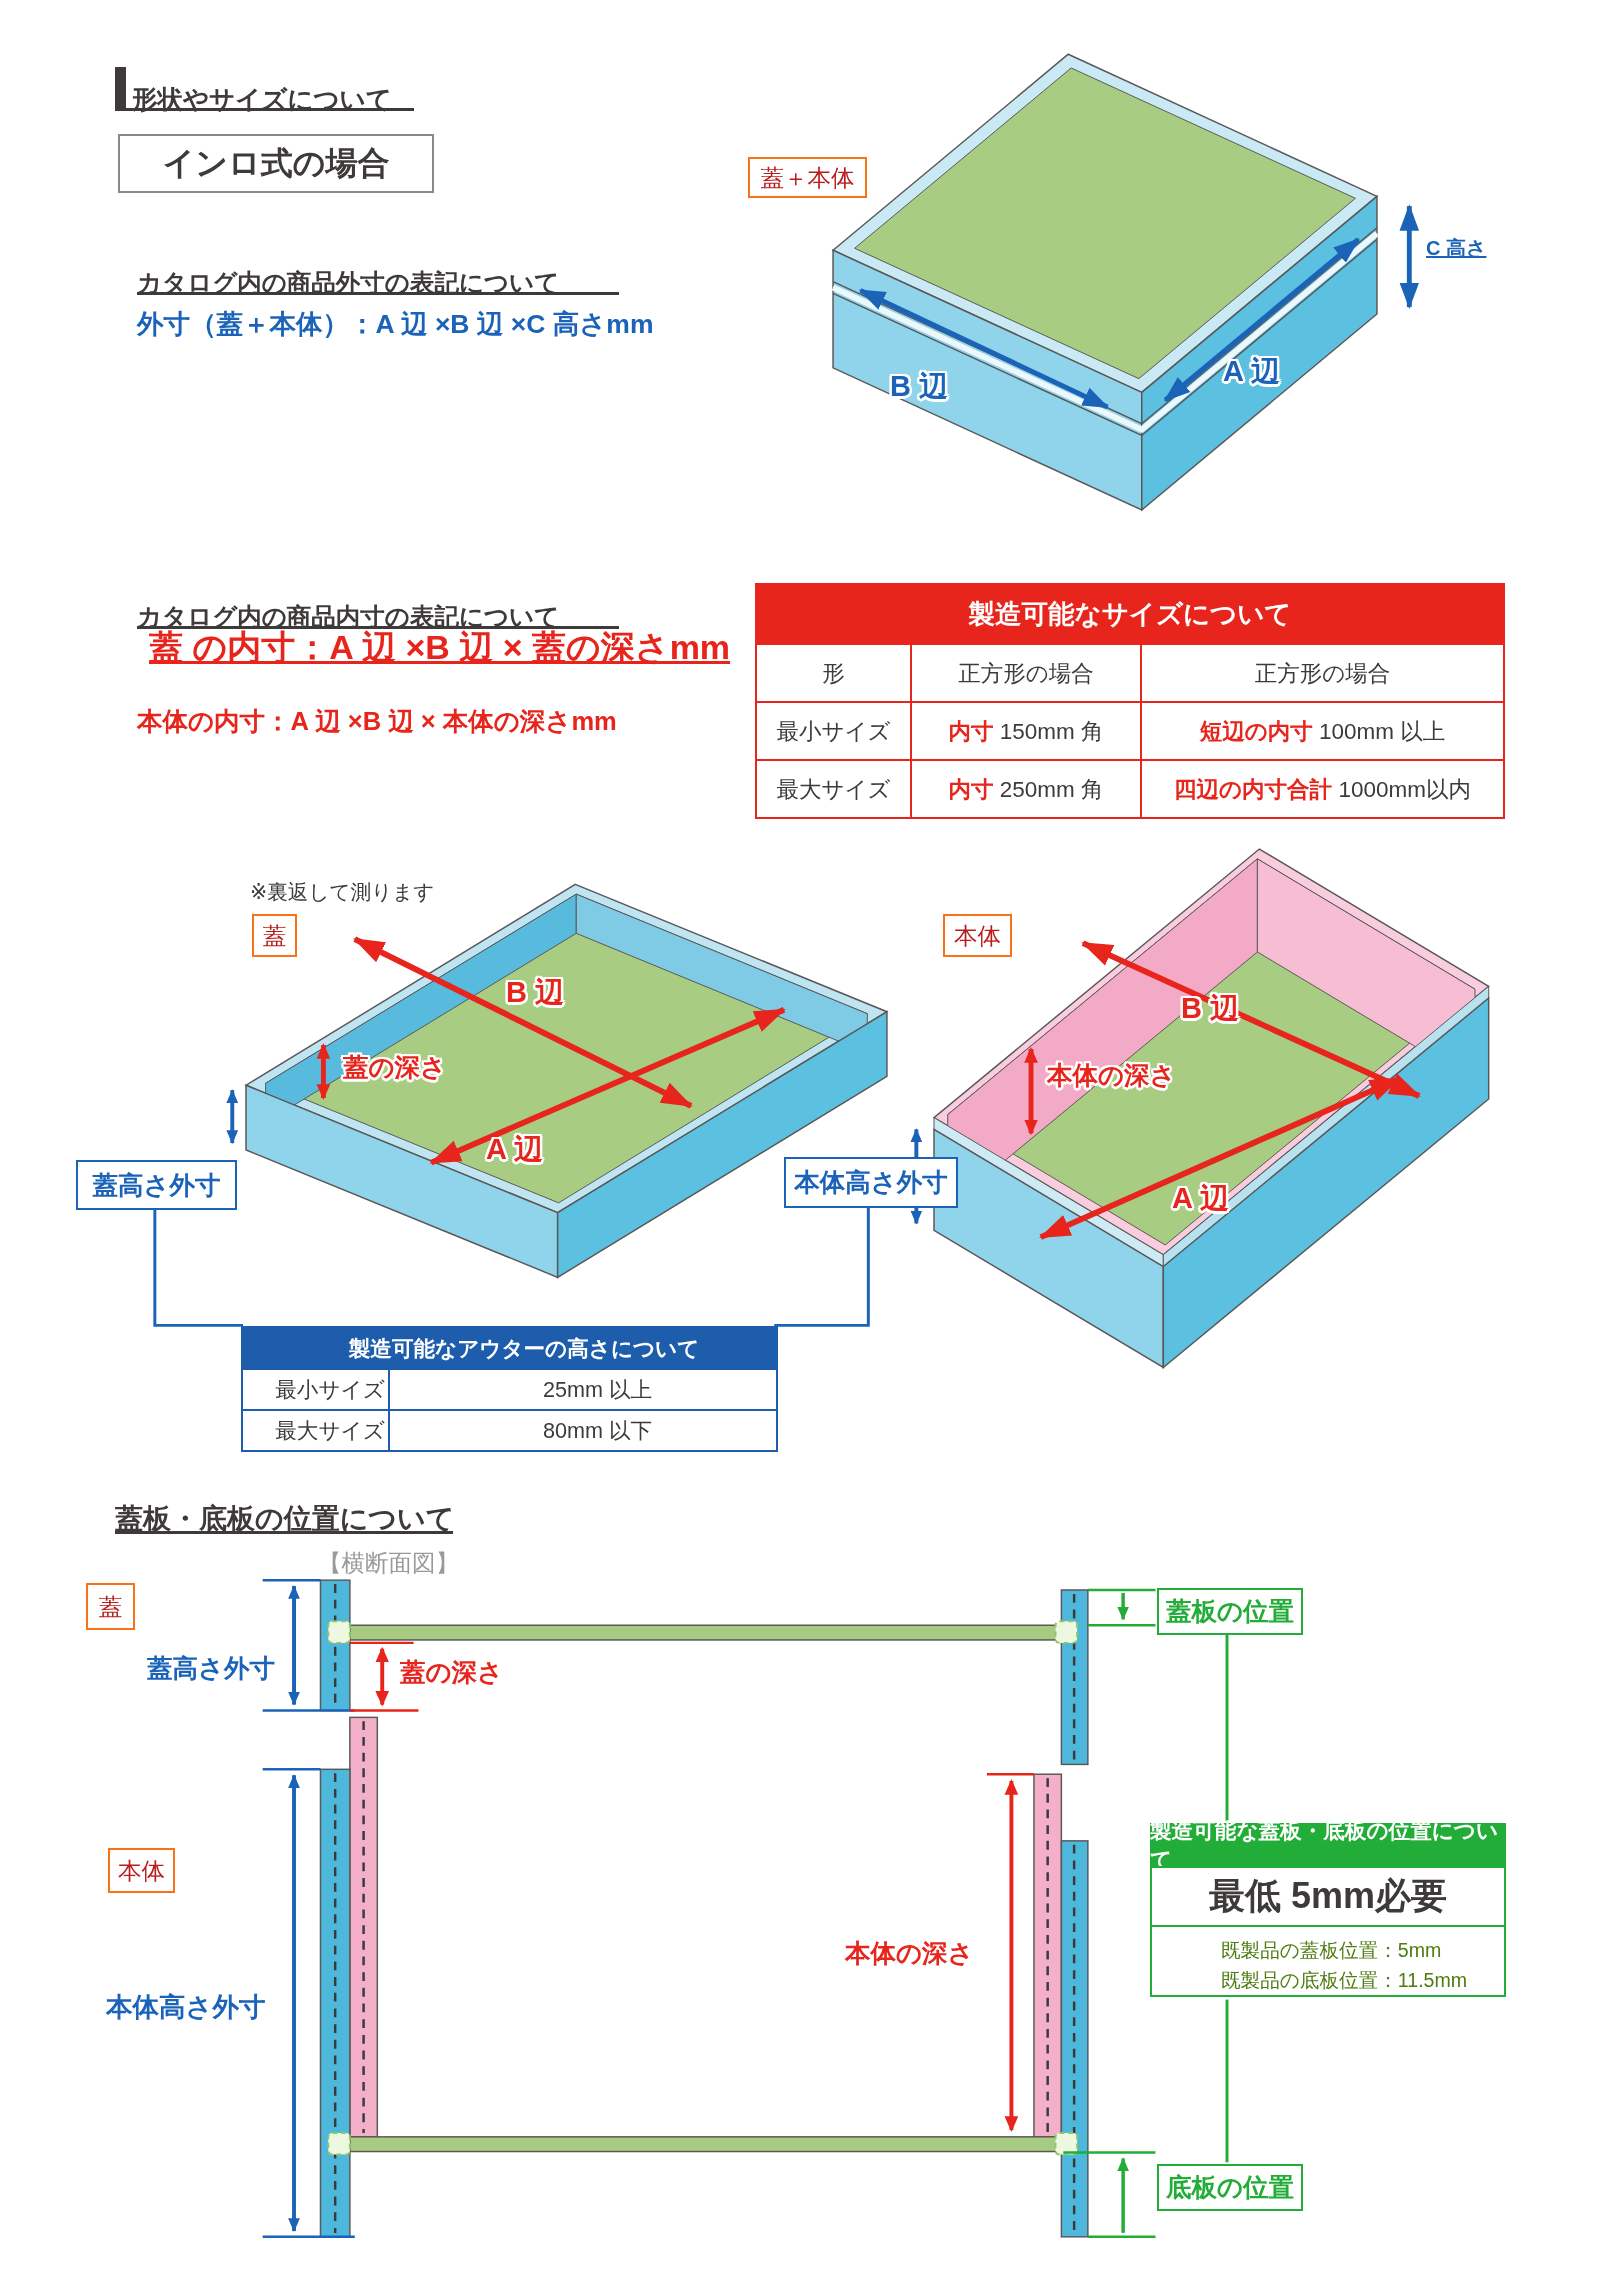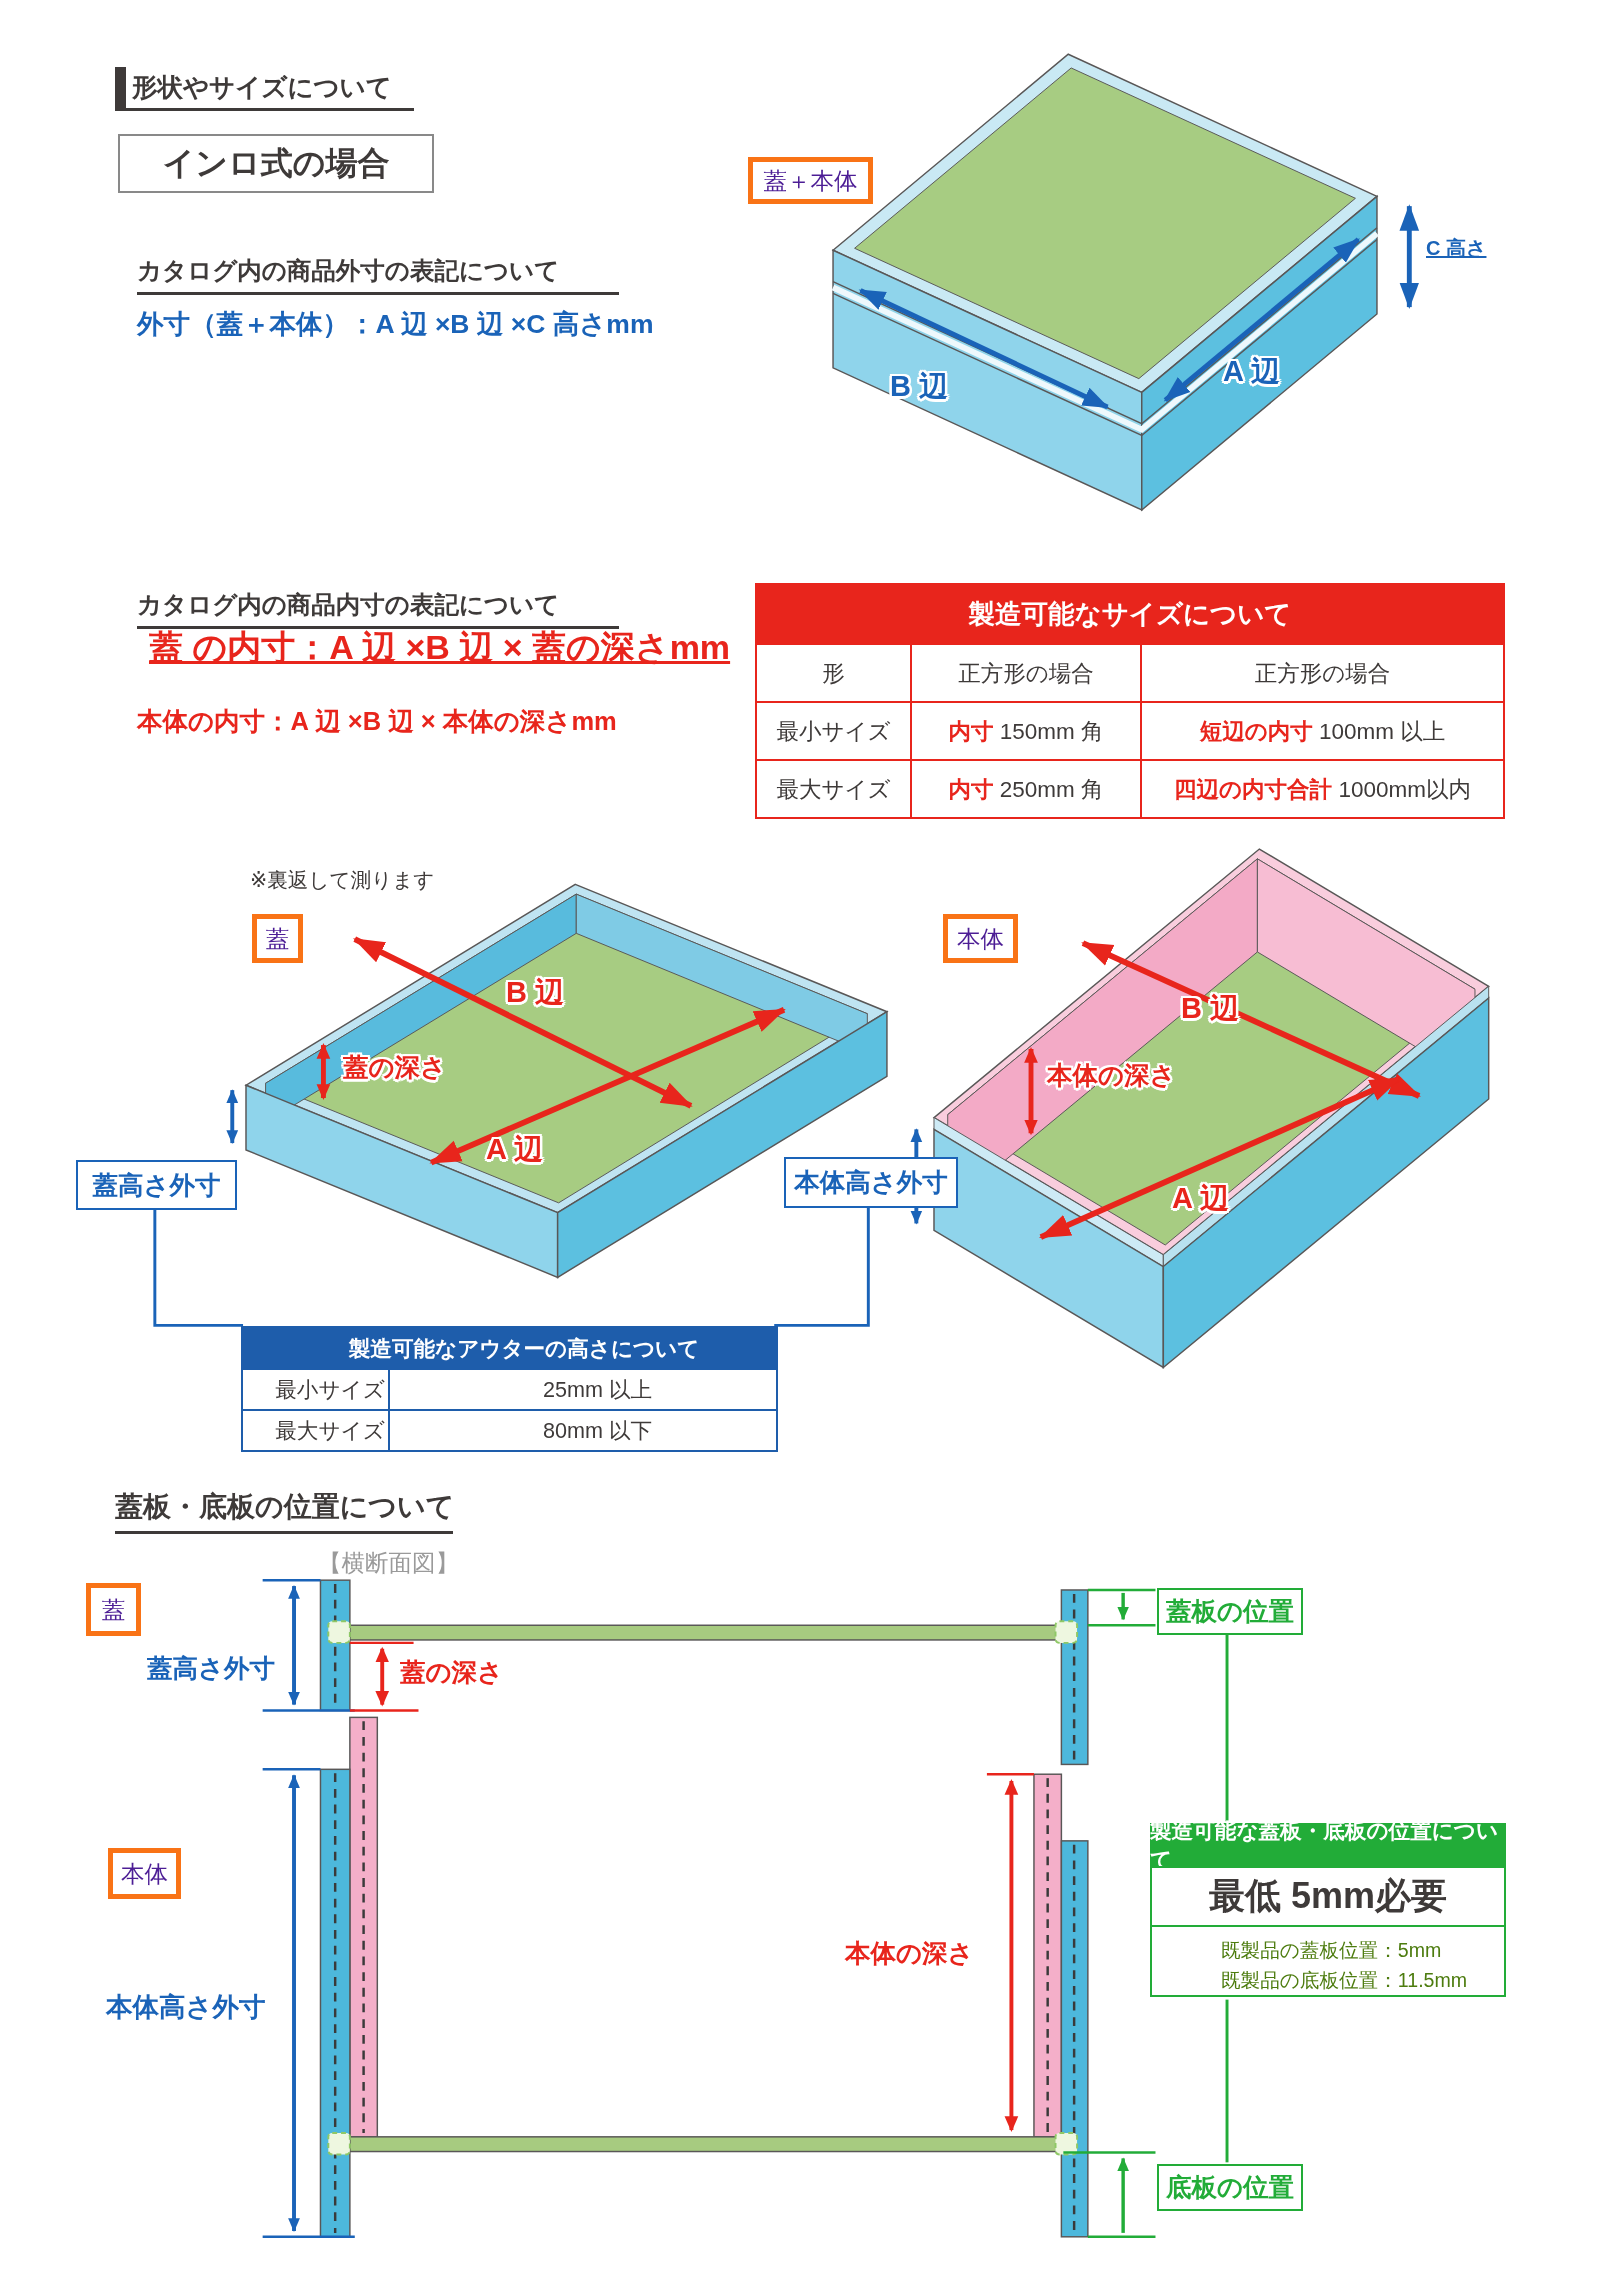--- a/index.html
+++ b/index.html
@@ -1,24 +1,24 @@
 <!DOCTYPE html>
 <html><head>
 <meta charset="utf-8">
 <style>
   html,body{margin:0;padding:0;background:#fff;}
   #canvas{position:relative;width:1621px;height:2293px;background:#fff;
           font-family:"Liberation Sans","DejaVu Sans",sans-serif;color:#3e3a39;overflow:hidden;}
   .t{position:absolute;white-space:nowrap;line-height:1.15;}
   .b{font-weight:bold;}
-  .dark{color:#3e3a39;} .blue{color:#1a63b8;} .red{color:#e8251c;} .gray{color:#9a9a9a;}
+  .dark{color:#3e3a39;margin-top:12px;} .blue{color:#1a63b8;} .red{color:#e8251c;} .gray{color:#9a9a9a;}
   .ol{text-shadow:2.5px 0 0 #fff,-2.5px 0 0 #fff,0 2.5px 0 #fff,0 -2.5px 0 #fff,
       2px 2px 0 #fff,-2px 2px 0 #fff,2px -2px 0 #fff,-2px -2px 0 #fff;}
   .underline{position:absolute;background:#3e3a39;height:2.9px;}
-  .tagbox{position:absolute;border:5px solid #f97316;color:#4c1d95;display:flex;align-items:center;justify-content:center;background:#fff;}
+  .tagbox{position:absolute;border:2px solid #f97316;color:#b91c1c;display:flex;align-items:center;justify-content:center;background:#fff;}
   .bluetag{position:absolute;border:2.9px solid #1a63b8;color:#1a63b8;font-weight:bold;display:flex;align-items:center;justify-content:center;background:#fff;}
   .greentag{position:absolute;border:2.9px solid #22ac38;color:#22ac38;font-weight:bold;display:flex;align-items:center;justify-content:center;background:#fff;}
   svg{position:absolute;left:0;top:0;}
   table{border-collapse:collapse;position:absolute;table-layout:fixed;}
   
   .redtbl{left:755px;top:583px;width:748px;}
   .redtbl th,.redtbl td{border:2px solid #e8251c;text-align:center;vertical-align:middle;font-size:22.5px;}
   .redtbl .hd{background:#e8251c;color:#fff;font-size:26.5px;font-weight:bold;height:56px;border:2.5px solid #e8251c;}
   .redtbl td{height:54px;background:#fff;}
   

